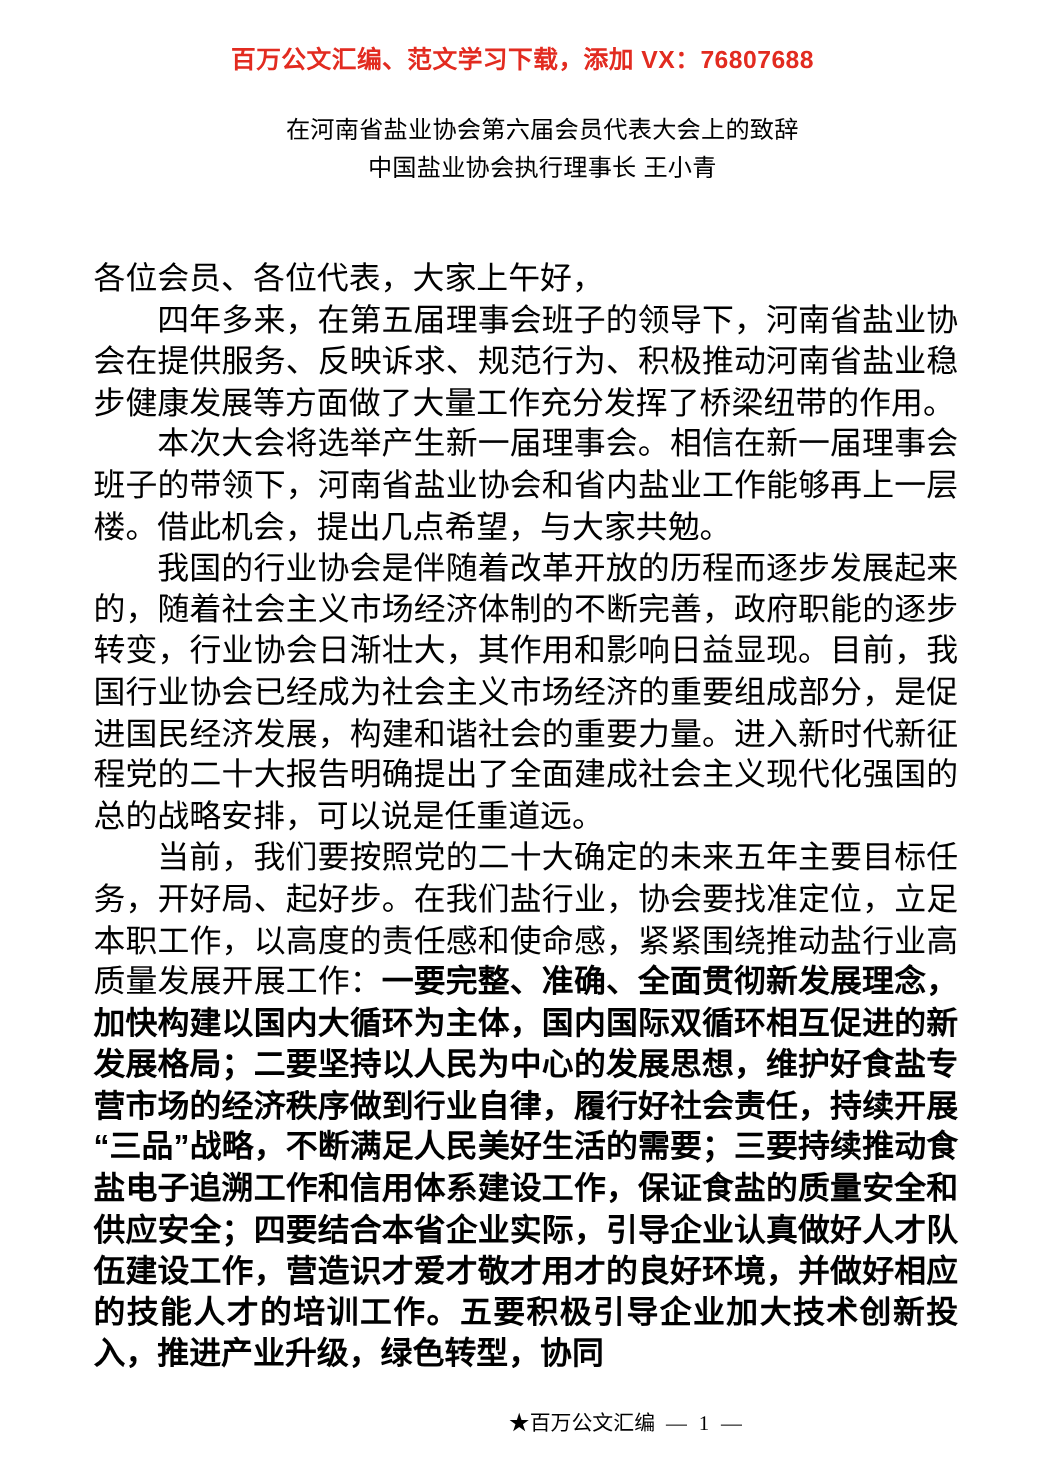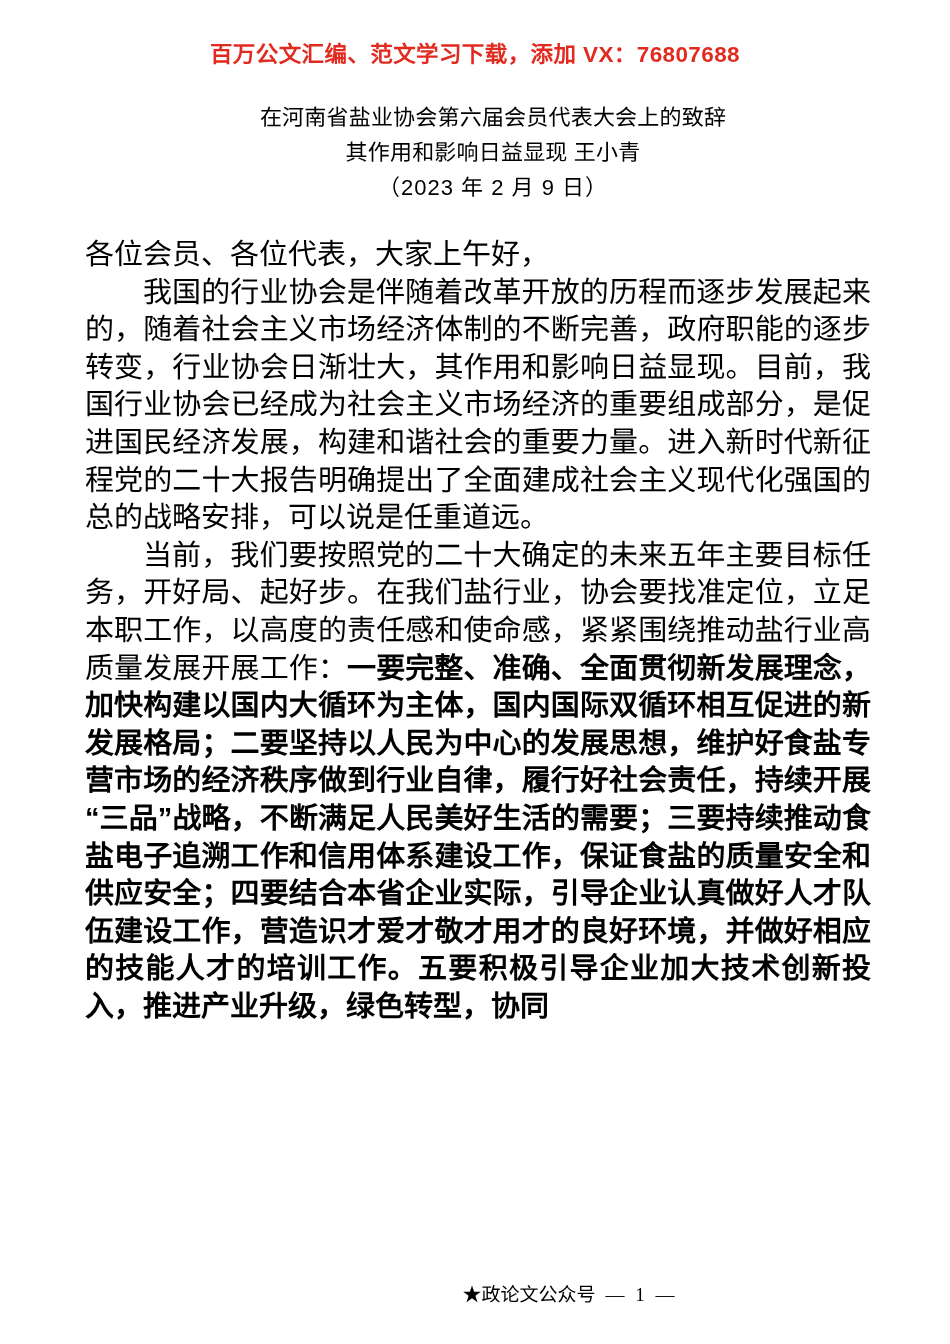--- a/index.html
+++ b/index.html
@@ -113,35 +113,36 @@
 </style>
 </head>
 <body>
 
 <div class="page">
 
   <div class="promo-banner">百万公文汇编、范文学习下载，添加 VX：76807688</div>
 
   <div class="title-block">
     <div class="doc-title">在河南省盐业协会第六届会员代表大会上的致辞</div>
-    <div class="doc-byline">其作用和影响日益显现  王小青</div>
-    <div class="doc-date">（2023 年 2 月 9 日）</div>
+    <div class="doc-byline">中国盐业协会执行理事长  王小青</div>
   </div>
 
   <div class="body-text">
 
     <p class="p-flush">各位会员、各位代表，大家上午好，</p>
 
 
+    <p class="p-indent">四年多来，在第五届理事会班子的领导下，河南省盐业协会在提供服务、反映诉求、规范行为、积极推动河南省盐业稳步健康发展等方面做了大量工作充分发挥了桥梁纽带的作用。</p>
 
+    <p class="p-indent">本次大会将选举产生新一届理事会。相信在新一届理事会班子的带领下，河南省盐业协会和省内盐业工作能够再上一层楼。借此机会，提出几点希望，与大家共勉。</p>
 
 
     <p class="p-indent">我国的行业协会是伴随着改革开放的历程而逐步发展起来的，随着社会主义市场经济体制的不断完善，政府职能的逐步转变，行业协会日渐壮大，其作用和影响日益显现。目前，我国行业协会已经成为社会主义市场经济的重要组成部分，是促进国民经济发展，构建和谐社会的重要力量。进入新时代新征程党的二十大报告明确提出了全面建成社会主义现代化强国的总的战略安排，可以说是任重道远。</p>
 
     <p class="p-indent"><span>当前，我们要按照党的二十大确定的未来五年主要目标任务，开好局、起好步。在我们盐行业，协会要找准定位，立足本职工作，以高度的责任感和使命感，紧紧围绕推动盐行业高质量发展开展工作：</span><span class="bold-run">一要完整、准确、全面贯彻新发展理念，加快构建以国内大循环为主体，国内国际双循环相互促进的新发展格局；二要坚持以人民为中心的发展思想，维护好食盐专营市场的经济秩序做到行业自律，履行好社会责任，持续开展“三品”战略，不断满足人民美好生活的需要；三要持续推动食盐电子追溯工作和信用体系建设工作，保证食盐的质量安全和供应安全；四要结合本省企业实际，引导企业认真做好人才队伍建设工作，营造识才爱才敬才用才的良好环境，并做好相应的技能人才的培训工作。五要积极引导企业加大技术创新投入，推进产业升级，绿色转型，协同</span></p>
 
   </div>
 
   <div class="page-footer">
-    <span class="footer-inner"><span class="footer-mark">★政论文公众号</span><span class="footer-pageno">— 1 —</span></span>
+    <span class="footer-inner"><span class="footer-mark">★百万公文汇编</span><span class="footer-pageno">— 1 —</span></span>
   </div>
 
 </div>
 
 </body></html>

